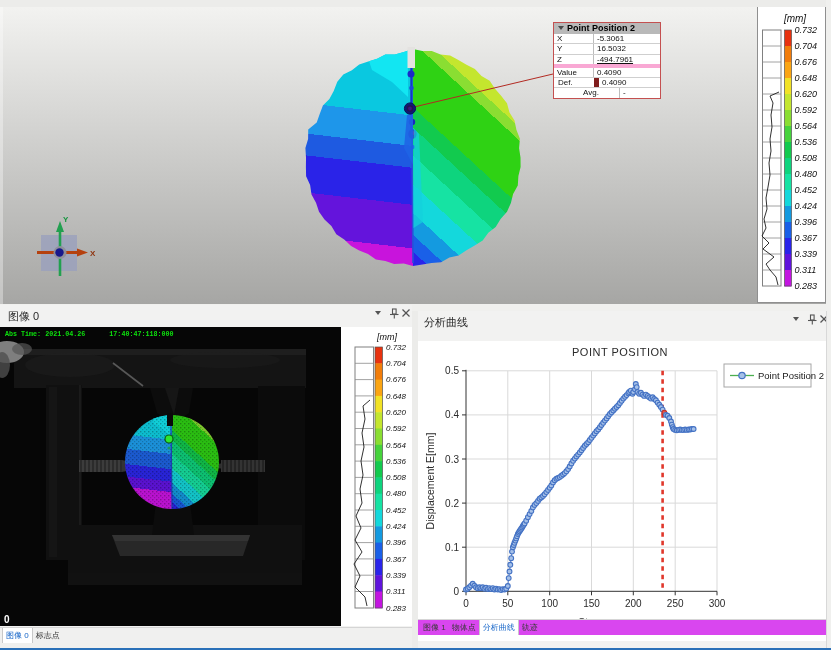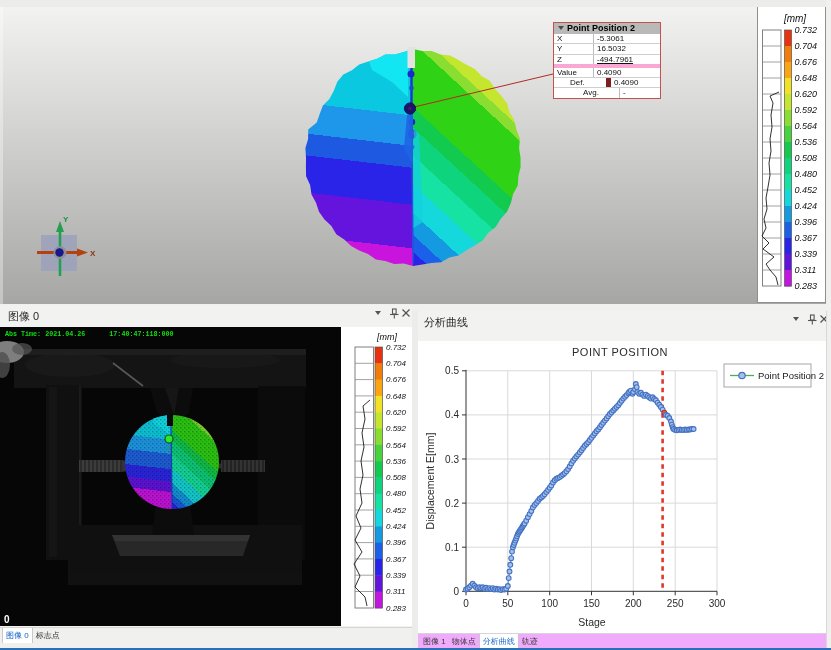--- a/index.html
+++ b/index.html
@@ -89,21 +89,21 @@
       </div>
 <div style="display:flex;height:9.3px;line-height:9px;border-top:1px solid #cfcfcf;">
         <div style="width:36px;padding-left:3px;border-right:1px solid #bdbdbd;">Z</div>
         <div style="padding-left:3px;text-decoration:underline;">-494.7961</div>
       </div>
 <div style="display:flex;height:9.3px;line-height:9px;border-top:4px solid #f9a8d4;">
         <div style="width:36px;padding-left:3px;border-right:1px solid #bdbdbd;">Value</div>
         <div style="padding-left:3px;">0.4090</div>
       </div>
 <div style="display:flex;height:9.3px;line-height:9px;border-top:1px solid #cfcfcf;">
-        <div style="width:36px;padding-left:16px;border-right:5px solid #7f1d1d;">Def.</div>
+        <div style="width:36px;padding-left:4px;border-right:5px solid #7f1d1d;">Def.</div>
         <div style="padding-left:3px;">0.4090</div>
       </div>
 <div style="display:flex;height:9.3px;line-height:9px;border-top:1px solid #cfcfcf;">
         <div style="width:36px;padding-left:3px;border-right:1px solid #bdbdbd;margin-left:26px;">Avg.</div>
         <div style="padding-left:3px;">-</div>
       </div>
 </div>
 <div style="position:absolute;left:757px;top:6px;width:69px;height:297px;background:#fff;border:1px solid #8f8f8f;box-sizing:border-box;">
 <div style="position:absolute;left:12px;top:6px;width:50px;text-align:center;font-style:italic;font-size:10px;color:#111;">[mm]</div>
 <svg width="67" height="295" style="position:absolute;left:0;top:0;">
@@ -558,21 +558,21 @@
 <circle cx="270.6" cy="88.5" r="2.4" fill="#a6c1e8" stroke="#4472c4" stroke-width="1.1"></circle>
 <circle cx="272.2" cy="88.5" r="2.4" fill="#a6c1e8" stroke="#4472c4" stroke-width="1.1"></circle>
 <circle cx="273.9" cy="88.0" r="2.4" fill="#a6c1e8" stroke="#4472c4" stroke-width="1.1"></circle>
 <circle cx="275.6" cy="88.0" r="2.4" fill="#a6c1e8" stroke="#4472c4" stroke-width="1.1"></circle>
 <rect x="306" y="23" width="87" height="23" fill="#fff" stroke="#a6a6a6" stroke-width="1"></rect>
 <line x1="312" y1="34.5" x2="336" y2="34.5" stroke="#4caf50" stroke-width="1.3"></line>
 <circle cx="324" cy="34.5" r="3.2" fill="#a6c1e8" stroke="#4472c4" stroke-width="1.2"></circle>
 <text x="340" y="38" font-size="9.5" fill="#1a1a1a">Point Position 2</text>
 </svg>
 </div>
-<div class="abs" style="left:0;top:322px;width:408px;height:15px;background:#f0abfc;border-top:1px solid #d5d5d5;font-size:9px;">
+<div class="abs" style="left:0;top:308px;width:408px;height:15px;background:#d946ef;border-top:1px solid #d5d5d5;font-size:9px;">
 <div style="position:absolute;left:2px;top:0;right:0;bottom:0;display:flex;align-items:stretch;font-size:8px;">
 <div style="padding:2px 3px 0 3px;color:#3a3a3a;line-height:12px;">图像 1</div>
 <div style="padding:2px 3px 0 3px;color:#3a3a3a;line-height:12px;">物体点</div>
 <div style="padding:2px 3px 0 3px;background:#fff;border-left:1px solid #c8c8c8;border-right:1px solid #c8c8c8;color:#1464c8;line-height:12px;">分析曲线</div>
 <div style="padding:2px 3px 0 3px;color:#3a3a3a;line-height:12px;">轨迹</div>
 </div>
 </div>
 </div>
 <div class="abs" style="left:826px;top:0;width:5px;height:650px;background:#f0f0ee;"></div>
 <div class="abs" style="left:826px;top:311px;width:1px;height:337px;background:#d8d8d8;"></div>

